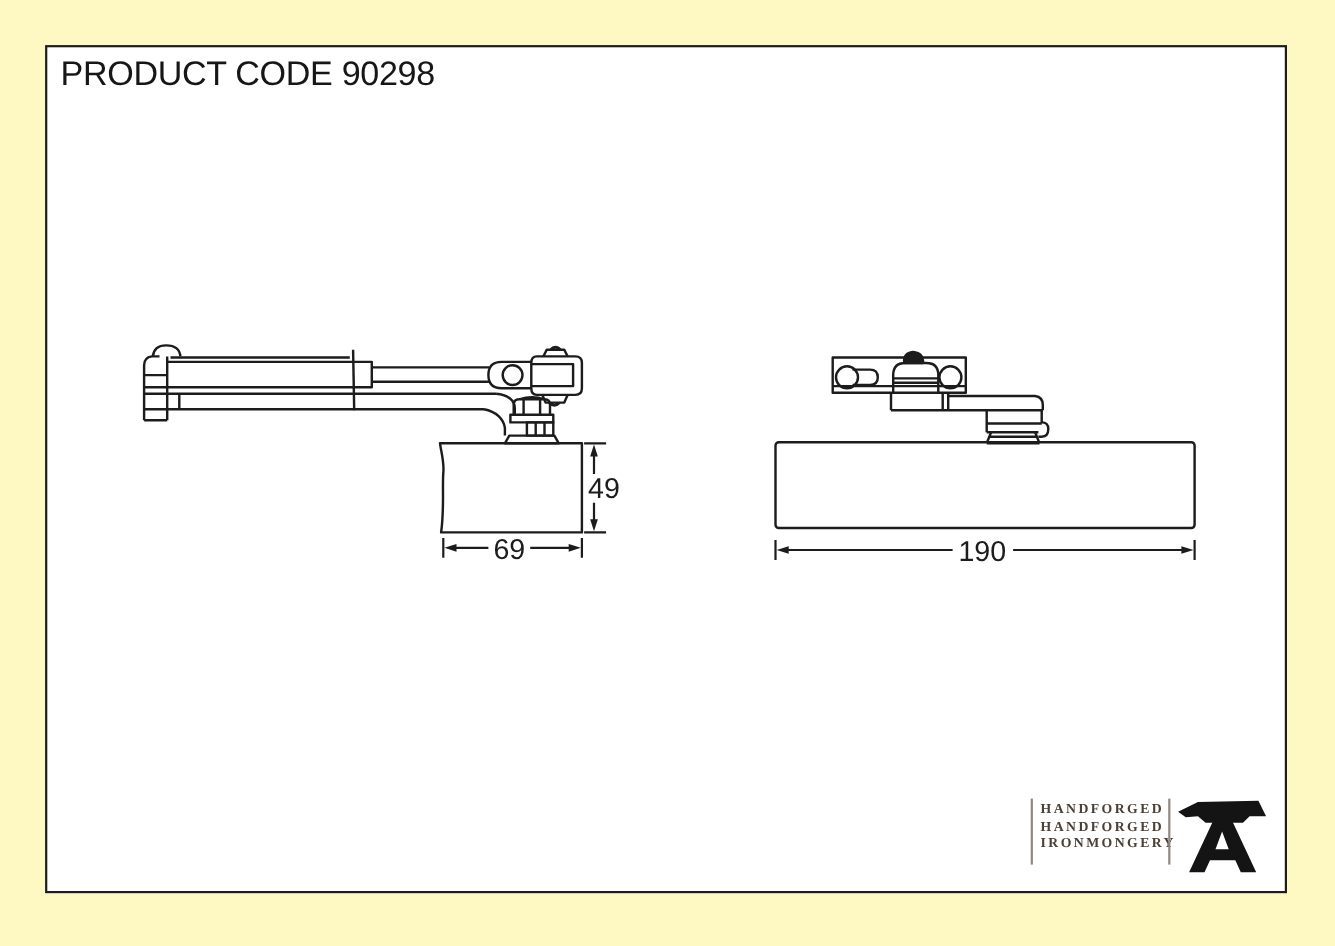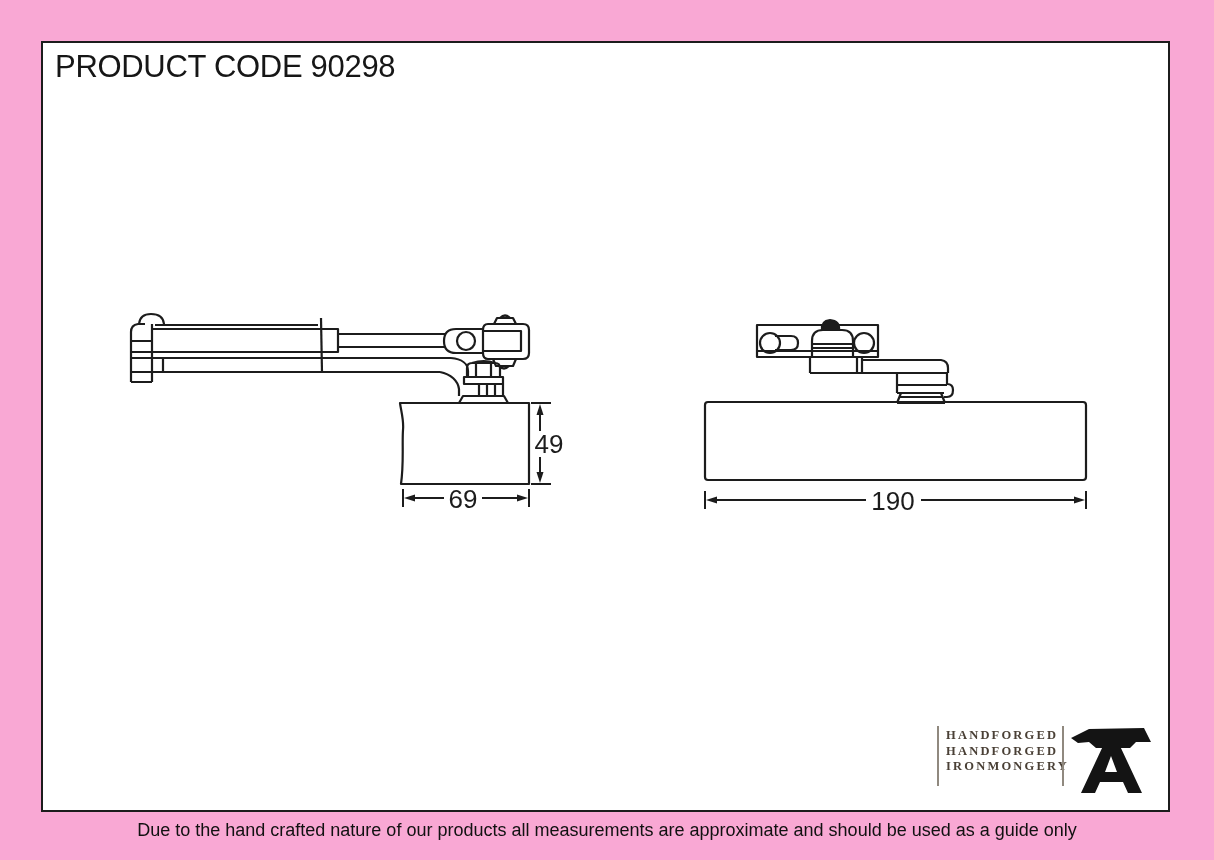--- a/index.html
+++ b/index.html
@@ -1,17 +1,17 @@
 <!DOCTYPE html>
 <html><head>
 <meta charset="utf-8">
 <style>
   html,body{margin:0;padding:0;background:#fff;}
   .page{
-    position:relative;width:1214px;height:860px;background:#f9a8d4;
+    position:relative;width:1214px;height:860px;background:#fef9c3;
     font-family:"Liberation Sans",sans-serif;overflow:hidden;
   }
   .frame{
     position:absolute;left:41px;top:41px;width:1129px;height:771px;
     border:2px solid #1c1c1c;box-sizing:border-box;background:#fff;
   }
   .title{
     position:absolute;left:55px;top:49px;
     font-size:31px;font-weight:500;letter-spacing:-0.3px;color:#161616;
   }
@@ -127,15 +127,14 @@
       <div>HANDFORGED</div>
       <div>IRONMONGERY</div>
     </div>
     <div class="brand-rule right"></div>
     <svg class="anvil" width="86" height="86" viewBox="0 0 86 86">
       <path d="M 1,20 L 19,11 L 74,10 L 81,24 L 66,24 L 60,30 L 26,30 L 19,24 L 8,25 Z" fill="#141414"></path>
       <path d="M 33,28 L 50,28 L 72,75 L 58,75 L 53,64 L 30,64 L 25,75 L 11,75 Z M 41,38 L 47,54 L 35,54 Z" fill="#141414" fill-rule="evenodd"></path>
     </svg>
   </div>
 
-  <div class="disclaimer">Due to the hand crafted nature of our products all measurements are approximate and should be used as a guide only</div>
 
 </div>
 
 </body></html>

